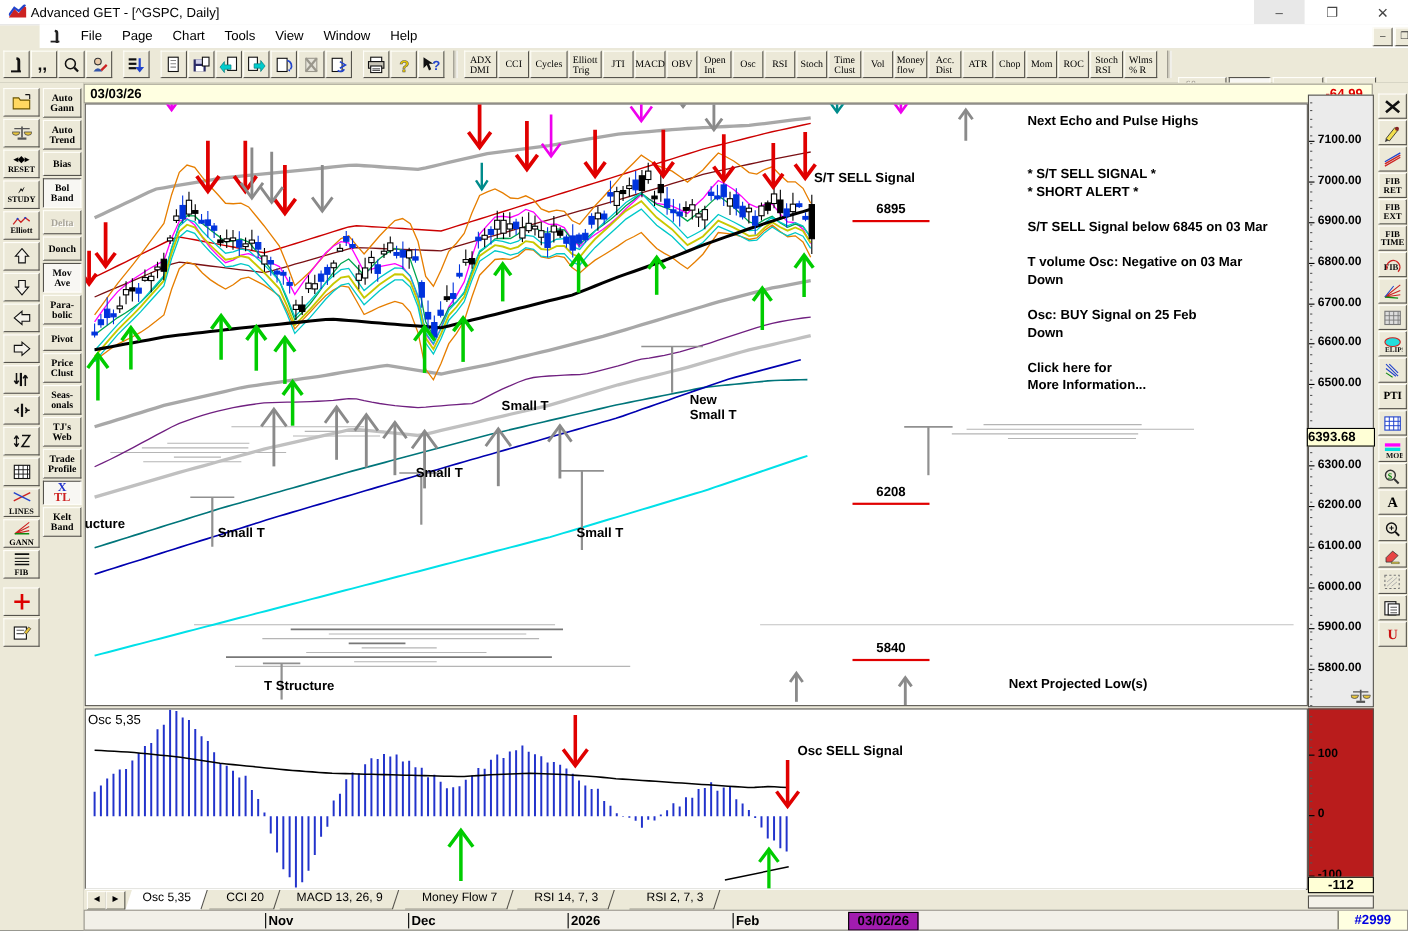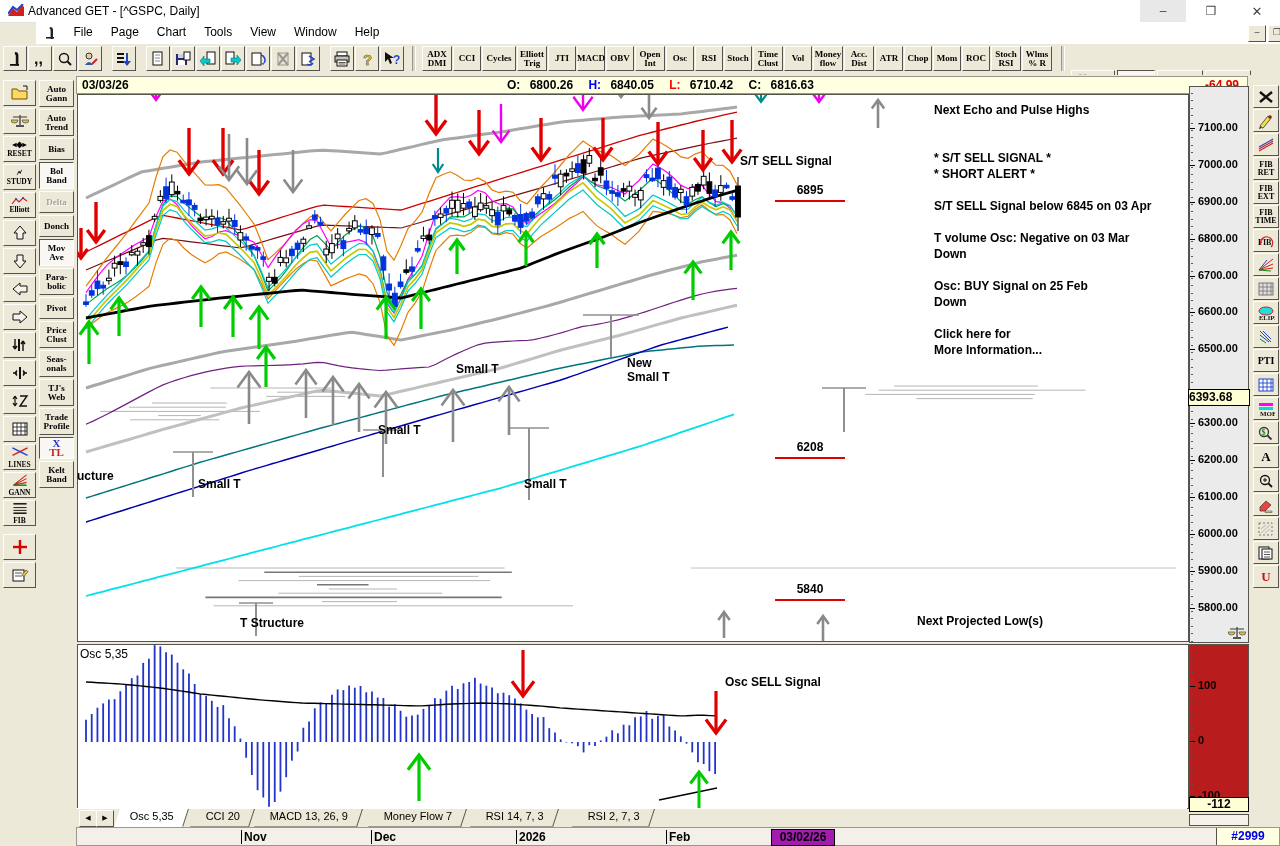--- a/index.html
+++ b/index.html
@@ -14,21 +14,21 @@
   .win-btn.cls{left:1234px;font-size:13px;}
   .menubar{position:absolute;left:0;top:22px;width:1280px;height:22px;background:#ffffff;border-bottom:1px solid #d8d5c8;margin-left:36px;}
   .menu-item{display:inline-block;padding:3px 9px 0 9px;font-size:12px;color:#000;height:19px;}
   .mdi-btns{position:absolute;right:10px;top:3px;display:flex;gap:2px;}
   .mdi-btn{width:16px;height:15px;font-size:9px;line-height:13px;text-align:center;color:#333;background:#ece9d8;border:1px solid;border-color:#fffef9 #55534c #55534c #fffef9;}
   .child-icon{position:absolute;left:7px;top:4px;width:14px;height:14px;}
   
   .toolbar{position:absolute;left:0;top:44px;width:1280px;height:31px;background:#ece9d8;border-bottom:1px solid #9a978c;}
   .tbtn{position:absolute;top:2px;height:25px;background:#ece9d8;border:1px solid;border-color:#fffef9 #55534c #55534c #fffef9;display:flex;align-items:center;justify-content:center;box-sizing:border-box;}
   .tbtn.icon{width:24px;}
-  .tbtn.ind{font-size:9px;line-height:9px;text-align:center;color:#000;padding:0 2px;font-family:"Liberation Serif",serif;font-weight:bold;}
+  .tbtn.ind{font-size:9px;line-height:9px;color:#000;padding:0 2px;font-family:"Liberation Serif",serif;font-weight:normal;}
   .tbtn.tf{font-size:10px;font-weight:bold;font-family:"Liberation Serif",serif;margin-top:24px;}
   .tbtn.pressed{border-color:#55534c #fffef9 #fffef9 #55534c;background:#f8f7f3;}
   .tbtn.disabled{color:#a8a498;text-shadow:1px 1px 0 #fff;}
   .tb-sep{position:absolute;top:2px;width:2px;height:25px;background:#d9d6c9;border-left:1px solid #9a978c;border-right:1px solid #fff;}
   
   .left-panel{position:absolute;left:0;top:75px;width:76px;height:771px;background:#ece9d8;border-right:1px solid #9a978c;}
   .lbtn{position:absolute;background:#ece9d8;border:1px solid;border-color:#fffef9 #55534c #55534c #fffef9;box-sizing:border-box;display:flex;flex-direction:column;align-items:center;justify-content:center;font-size:9px;line-height:9px;text-align:center;color:#000;font-weight:bold;font-family:"Liberation Serif",serif;}
   .lbtn.pressed{border-color:#55534c #fffef9 #fffef9 #55534c;background:#f8f7f3;}
   .lbtn.disabled{color:#a8a498;text-shadow:1px 1px 0 #fff;}
   
@@ -363,26 +363,20 @@
         <span style="color: rgb(34, 51, 204);">X</span>
         <span style="color: rgb(204, 34, 34);">TL</span>
       </div>
       <div class="lbtn" style="left: 39px; width: 35px; height: 27px; top: 386px;">Kelt<br>Band</div>
     </div>
 
   <div class="chart-window">
 
     <div class="ohlc-bar">
       <span class="ohlc-date">03/03/26</span>
-      <span class="ohlc-center">
-        <span class="lab-o"><span>O:</span> <span>6800.26</span></span>
-        <span><span class="lab-h">H:</span> <span>6840.05</span></span>
-        <span><span class="lab-l">L:</span> <span>6710.42</span></span>
-        <span class="lab-c"><span>C:</span> <span>6816.63</span></span>
-      </span>
       <span class="ohlc-change">-64.99</span>
     </div>
 
     <div class="plot-main" id="plotMain">
       <svg id="mainSvg" width="1110" height="546" viewBox="77 95 1110 546">
           <g>
             <line x1="151.0547459346708" y1="403" x2="225.7106512656901" y2="403" stroke="#b5b5b5" stroke-width="1"></line>
             <line x1="127.96419442049228" y1="407.2" x2="224.782552520046" y2="407.2" stroke="#b5b5b5" stroke-width="1"></line>
             <line x1="99.31745025096461" y1="411.4" x2="259.1343398974277" y2="411.4" stroke="#b5b5b5" stroke-width="1"></line>
             <line x1="157.09486892679706" y1="415.6" x2="199.85485592624173" y2="415.6" stroke="#b5b5b5" stroke-width="1"></line>
@@ -766,21 +760,21 @@
             <polyline points="431.72,164 437,172 442.28,164" fill="none" stroke="#008b8b" stroke-width="2.2"></polyline>
             <line x1="760" y1="74" x2="760" y2="102" stroke="#008b8b" stroke-width="2.2"></line>
             <polyline points="753.84,93.6 760,102 766.16,93.6" fill="none" stroke="#008b8b" stroke-width="2.2"></polyline>
           </g>
         </svg>
       <div id="mainAnnos">
           <div class="anno" style="left: 662px; top: 59px;">S/T SELL Signal</div>
           <div class="anno" style="left: 856px; top: 8px;">Next Echo and Pulse Highs</div>
           <div class="anno" style="left: 856px; top: 56px;">* S/T SELL SIGNAL *</div>
           <div class="anno" style="left: 856px; top: 72px;">* SHORT ALERT *</div>
-          <div class="anno" style="left: 856px; top: 104px;">S/T SELL Signal below 6845 on 03 Apr</div>
+          <div class="anno" style="left: 856px; top: 104px;">S/T SELL Signal below 6845 on 03 Mar</div>
           <div class="anno" style="left: 856px; top: 136px;">T volume Osc: Negative on 03 Mar</div>
           <div class="anno" style="left: 856px; top: 152px;">Down</div>
           <div class="anno" style="left: 856px; top: 184px;">Osc: BUY Signal on 25 Feb</div>
           <div class="anno" style="left: 856px; top: 200px;">Down</div>
           <div class="anno link" style="left: 856px; top: 232px;">Click here for</div>
           <div class="anno link" style="left: 856px; top: 248px;">More Information...</div>
           <div class="anno" style="left: 839px; top: 519px;">Next Projected Low(s)</div>
           <div class="anno" style="left: 378px; top: 267px;">Small T</div>
           <div class="anno" style="left: 549px; top: 261px;">New
 Small T</div>

